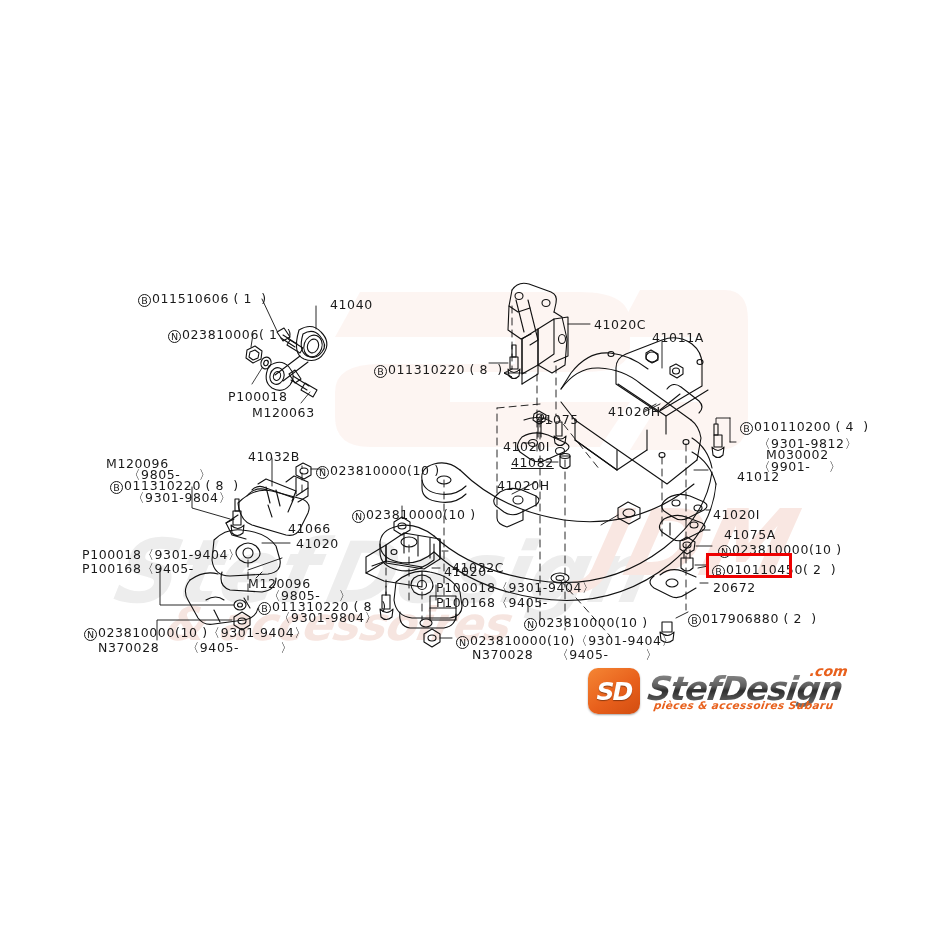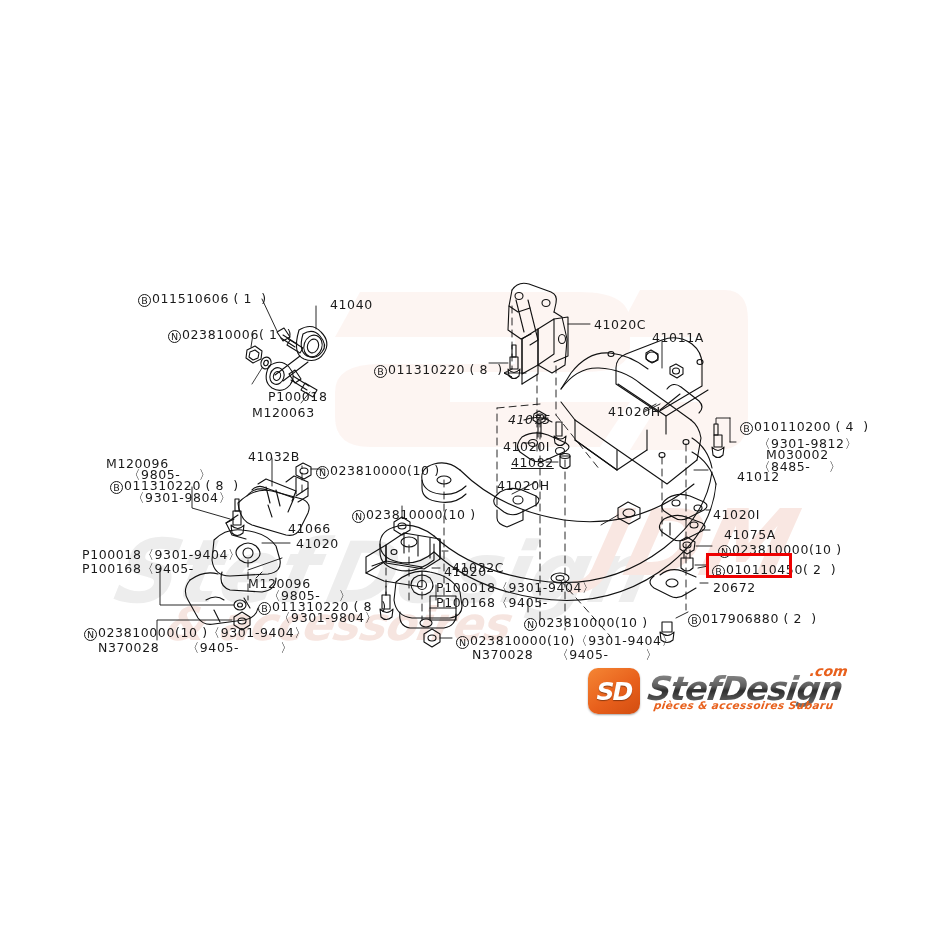--- a/index.html
+++ b/index.html
@@ -452,34 +452,34 @@
         <path d="M540 404 L497 408"></path>
       </g>
 
     </g>
   </svg>
 
   <div id="labels">
       <div class="lbl" style="left: 138px; top: 292px;"><span class="circ">B</span><span>011510606 ( 1  )</span></div>
       <div class="lbl" style="left: 302px; top: 298px; margin-left: 28px;"><span>41040</span></div>
       <div class="lbl" style="left: 168px; top: 328px;"><span class="circ">N</span><span>023810006( 1  )</span></div>
-      <div class="lbl" style="left: 228px; top: 390px; margin-left: 40px;"><span>P100018</span></div>
+      <div class="lbl" style="left: 228px; top: 390px;"><span>P100018</span></div>
       <div class="lbl" style="left: 252px; top: 406px;"><span>M120063</span></div>
       <div class="lbl" style="left: 374px; top: 363px;"><span class="circ">B</span><span>011310220 ( 8  )</span></div>
       <div class="lbl" style="left: 594px; top: 318px;"><span>41020C</span></div>
       <div class="lbl" style="left: 652px; top: 331px;"><span>41011A</span></div>
-      <div class="lbl" style="left: 508px; top: 413px; font-style: italic;"><span>41075</span></div>
+      <div class="lbl" style="left: 536px; top: 413px;"><span>41075</span></div>
       <div class="lbl" style="left: 608px; top: 405px;"><span>41020H</span></div>
       <div class="lbl" style="left: 503px; top: 440px;"><span>41020I</span></div>
       <div class="lbl" style="left: 511px; top: 456px; text-decoration: underline;"><span>41082</span></div>
       <div class="lbl" style="left: 497px; top: 479px;"><span>41020H</span></div>
       <div class="lbl" style="left: 740px; top: 420px;"><span class="circ">B</span><span>010110200 ( 4  )</span></div>
       <div class="lbl" style="left: 758px; top: 437px;"><span>〈9301-9812〉</span></div>
       <div class="lbl" style="left: 766px; top: 448px;"><span>M030002</span></div>
-      <div class="lbl" style="left: 758px; top: 460px;"><span>〈8485-    〉</span></div>
+      <div class="lbl" style="left: 758px; top: 460px;"><span>〈9901-    〉</span></div>
       <div class="lbl" style="left: 713px; top: 470px; margin-left: 24px;"><span>41012</span></div>
       <div class="lbl" style="left: 713px; top: 508px;"><span>41020I</span></div>
       <div class="lbl" style="left: 724px; top: 528px;"><span>41075A</span></div>
       <div class="lbl" style="left: 718px; top: 543px;"><span class="circ">N</span><span>023810000(10 )</span></div>
       <div class="lbl" style="left: 712px; top: 563px;"><span class="circ">B</span><span>010110450( 2  )</span></div>
       <div class="lbl" style="left: 713px; top: 581px;"><span>20672</span></div>
       <div class="lbl" style="left: 688px; top: 612px;"><span class="circ">B</span><span>017906880 ( 2  )</span></div>
       <div class="lbl" style="left: 106px; top: 457px;"><span>M120096</span></div>
       <div class="lbl" style="left: 128px; top: 468px;"><span>〈9805-    〉</span></div>
       <div class="lbl" style="left: 110px; top: 479px;"><span class="circ">B</span><span>011310220 ( 8  )</span></div>

